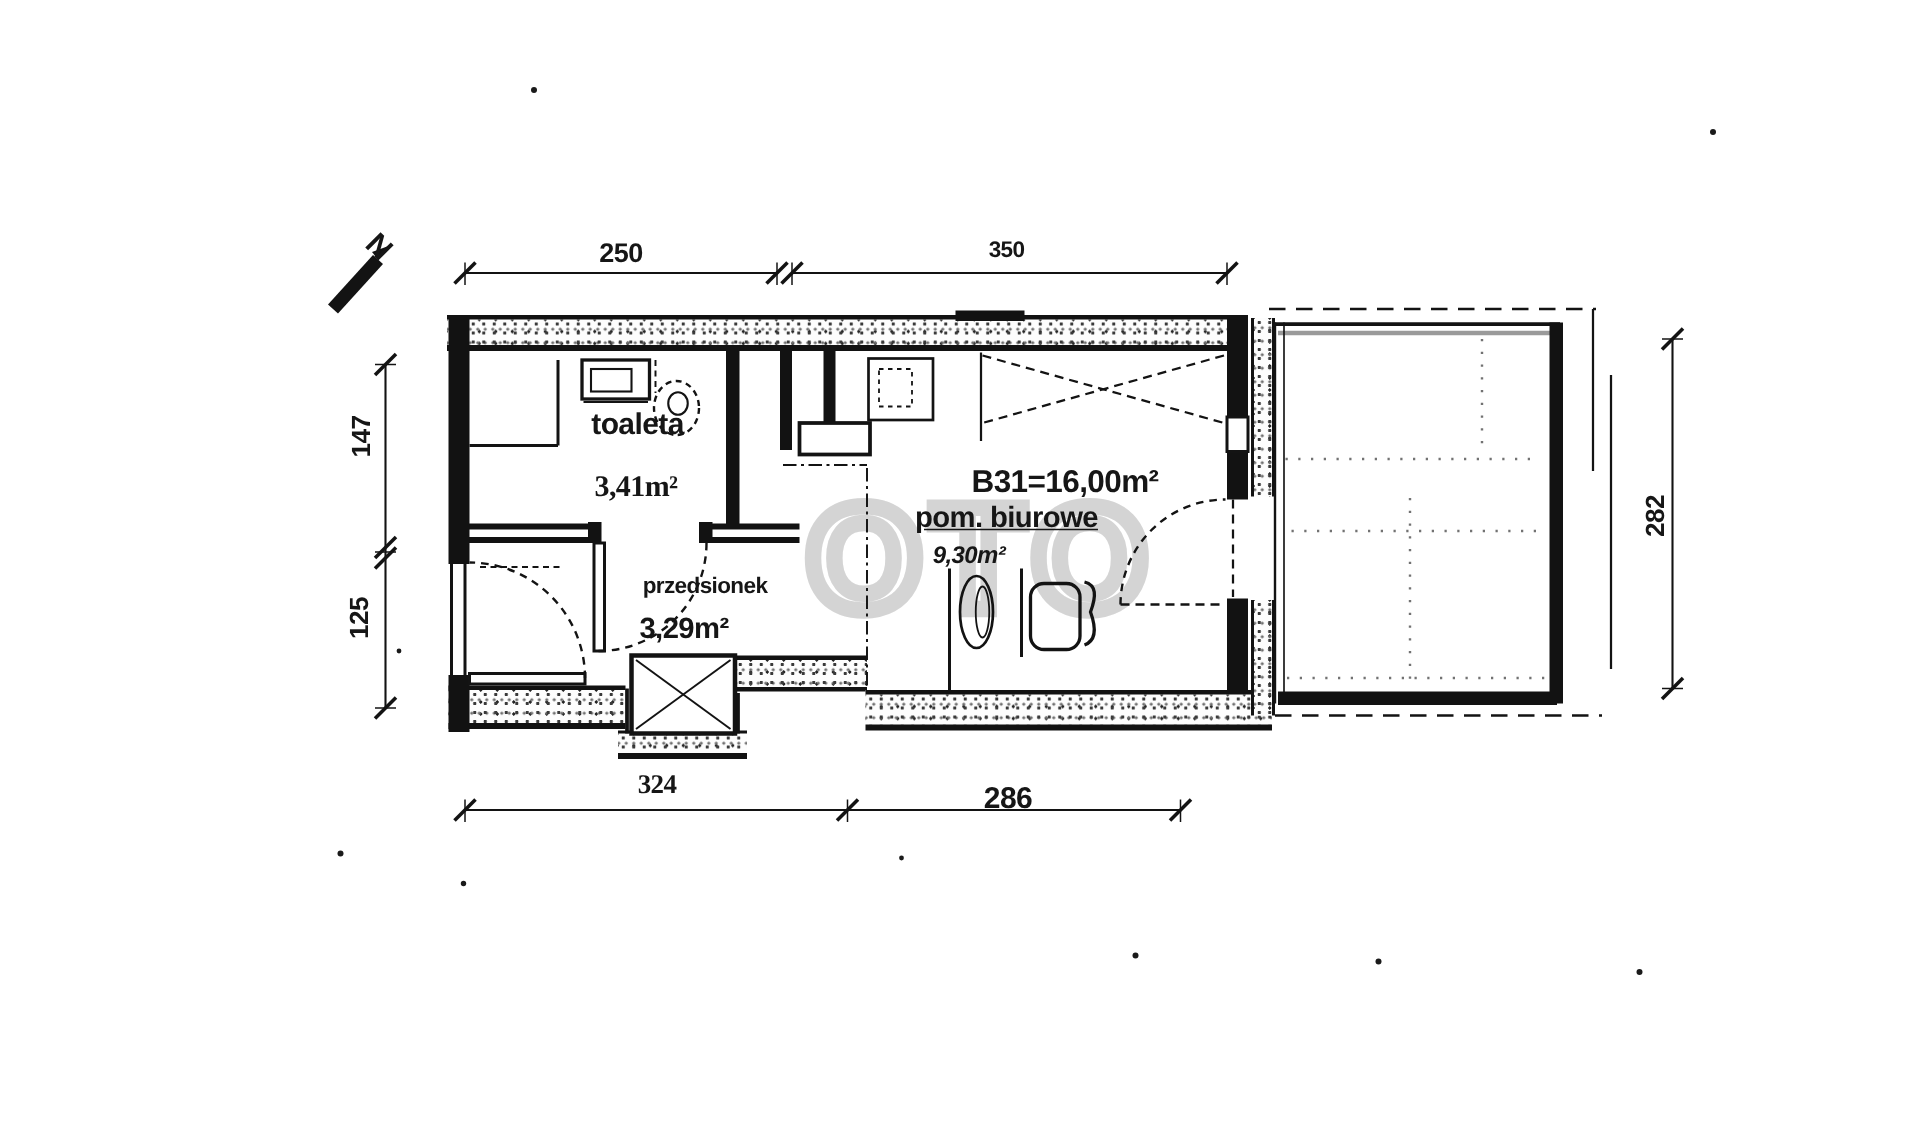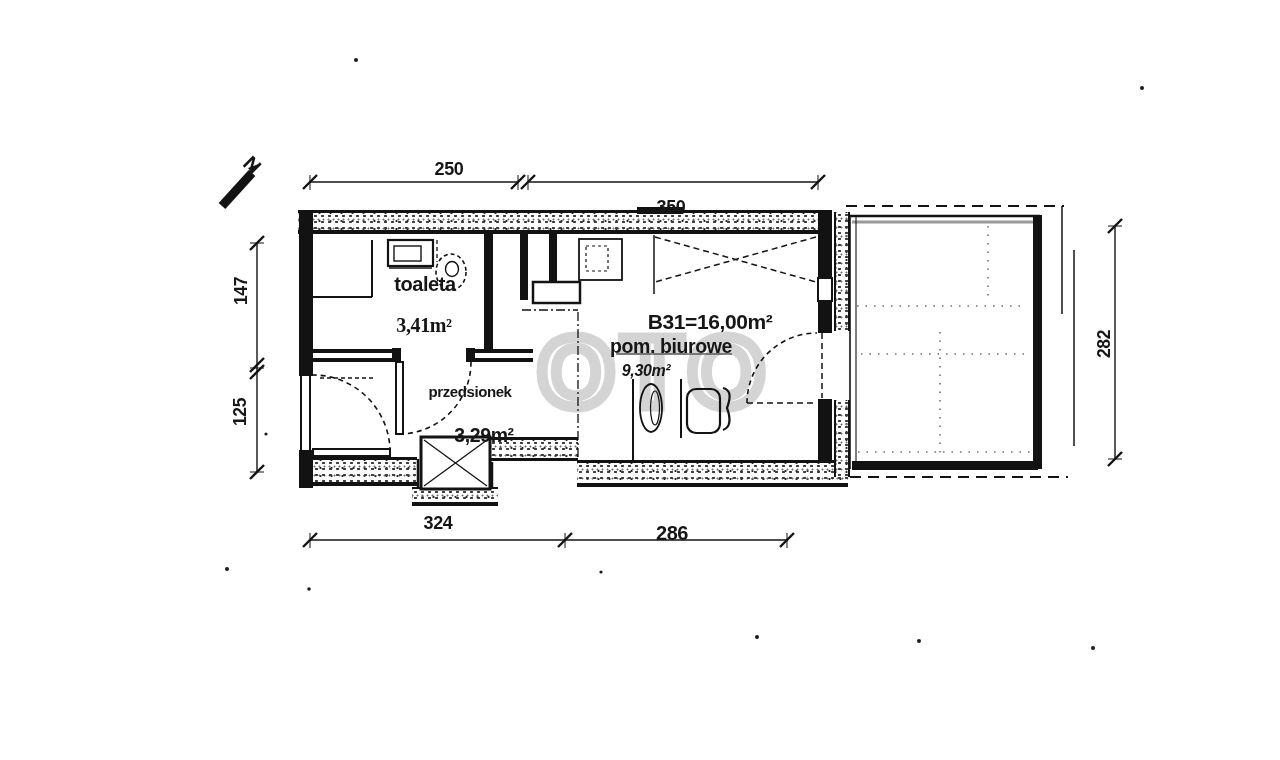--- a/index.html
+++ b/index.html
@@ -205,27 +205,27 @@
         <circle cx="919" cy="641" r="2"></circle>
           <circle cx="1093" cy="648" r="2"></circle>
         <circle cx="601" cy="572" r="1.6"></circle>
       </g>
     </g>
   </svg>
 
   <div class="lbl" style="left:425px;top:284px;font-size:20px;">toaleta</div>
   <div class="lbl" style="left:424px;top:325px;font-size:20px;font-family:Liberation Serif, serif;">3,41m²</div>
   <div class="lbl" style="left:470px;top:391px;font-size:15px;">przedsionek</div>
-  <div class="lbl" style="left:456px;top:435px;font-size:19.5px;margin-left:28px;">3,29m²</div>
+  <div class="lbl" style="left:456px;top:420px;font-size:19.5px;">3,29m²</div>
   <div class="lbl" style="left:710px;top:322px;font-size:21px;">B31=16,00m²</div>
   <div class="lbl" style="left:671px;top:346px;font-size:19.5px;text-decoration:underline;">pom. biurowe</div>
   <div class="lbl" style="left:646px;top:371px;font-size:16px;font-style:italic;">9,30m²</div>
 
-  <div class="lbl" style="left:414px;top:169px;font-size:18px;margin-left:35px;">250</div>
-  <div class="lbl" style="left:671px;top:167px;font-size:18px;margin-top:40px;">350</div>
+  <div class="lbl" style="left:414px;top:169px;font-size:18px;">250</div>
+  <div class="lbl" style="left:671px;top:167px;font-size:15px;">350</div>
   <div class="lbl rot" style="left:241px;top:291px;font-size:17.5px;">147</div>
   <div class="lbl rot" style="left:240px;top:412px;font-size:17.5px;">125</div>
-  <div class="lbl" style="left:438px;top:523px;font-size:18px;">324</div>
+  <div class="lbl" style="left:438px;top:523px;font-size:18px;font-family:Liberation Serif, serif;">324</div>
   <div class="lbl" style="left:672px;top:533px;font-size:20px;">286</div>
   <div class="lbl rot" style="left:1104px;top:344px;font-size:17.5px;">282</div>
 
   <div class="lbl north" style="left:252px;top:165px;font-size:21px;">N</div>
 </div>
 
 </body></html>

